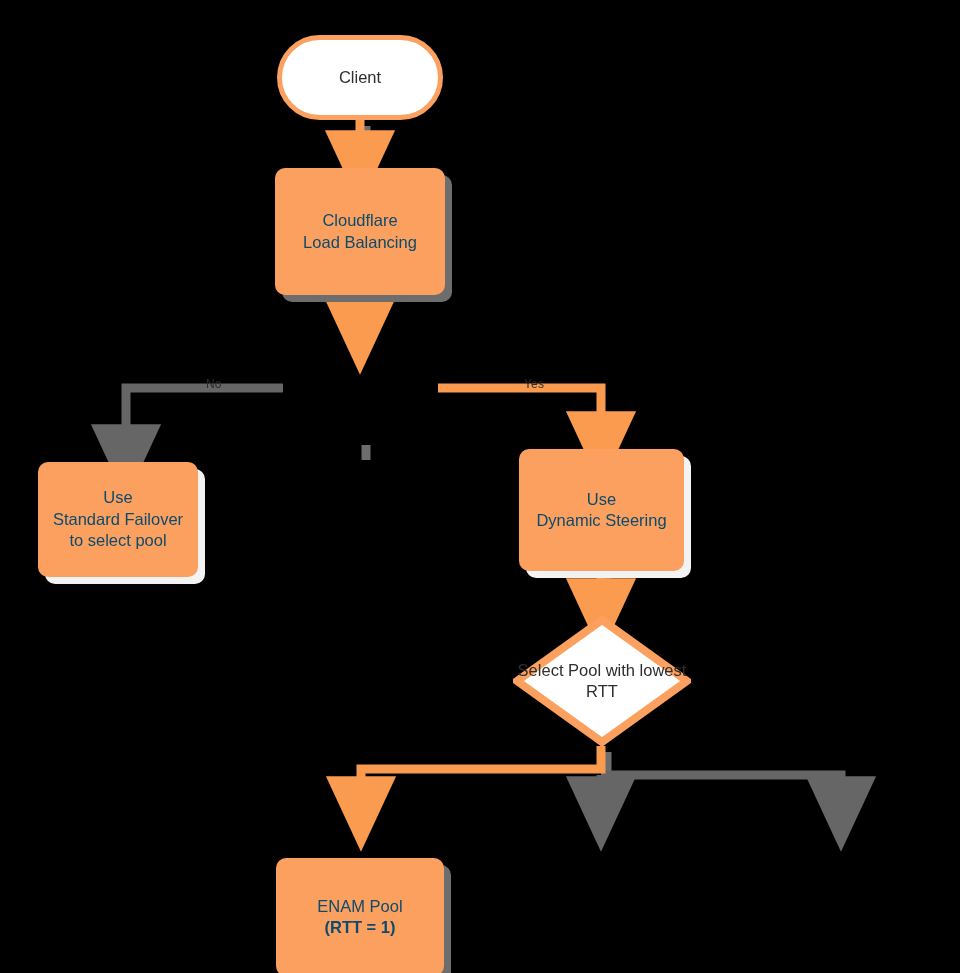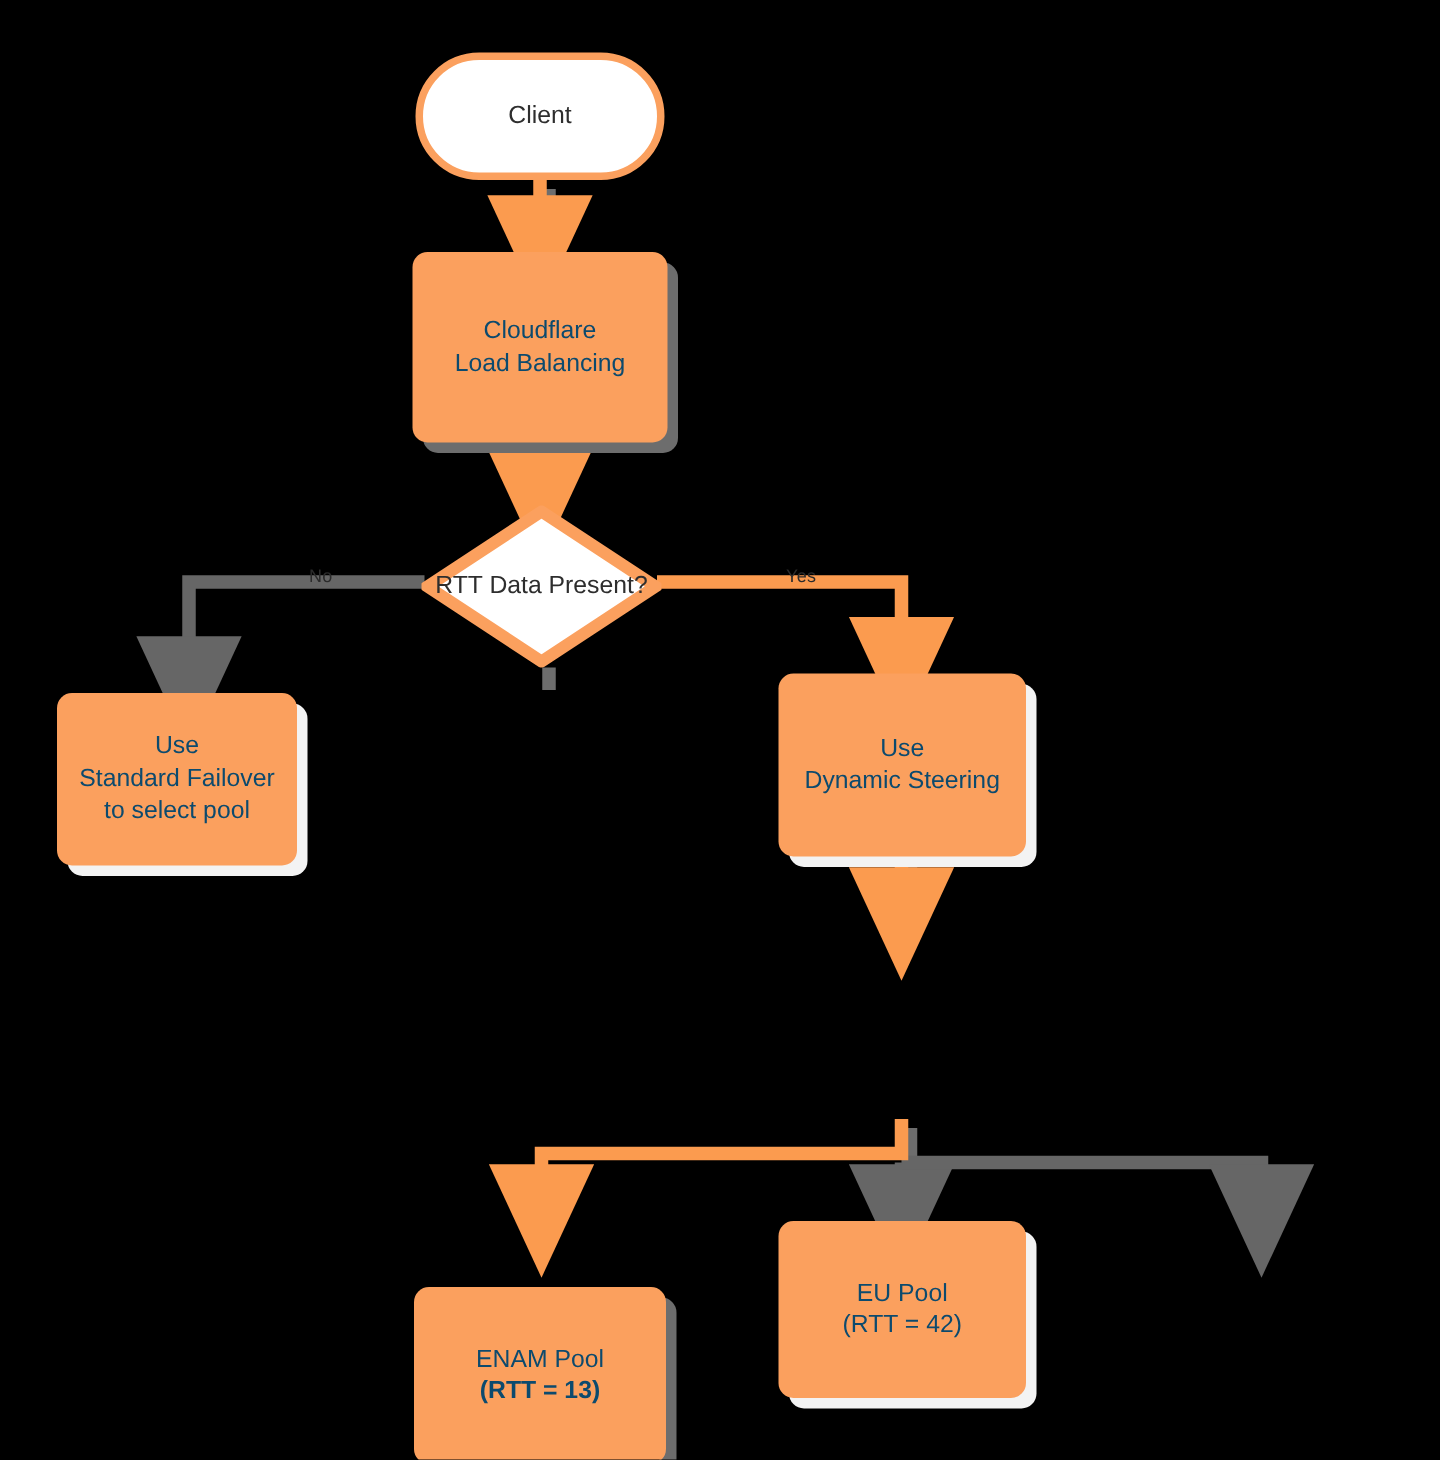--- a/index.html
+++ b/index.html
@@ -111,59 +111,53 @@
     <span class="lbl">Client</span>
   </div>
 
   <div class="node proc shadow-gray" style="left:275px;top:168px;width:170px;height:127px;">
     <div>
       <span class="lbl">Cloudflare</span>
       <span class="lbl">Load Balancing</span>
     </div>
   </div>
 
-  <div class="diamond-wrap" style="left:281px;top:337px;width:160px;height:108px;">
-    <svg class="diamond-shape" viewBox="0 0 160 108" preserveAspectRatio="none">
-      <polygon points="80,4 156,54 80,104 4,54" fill="#ffffff" stroke="#fba05e" stroke-width="8"></polygon>
-    </svg>
-    <div class="diamond-label">
-      <div>
-        <span class="lbl">RTT Data</span>
-        <span class="lbl">Present?</span>
-      </div>
-    </div>
-  </div>
 
   <span class="edge-label" style="left:203px;top:376px;">No</span>
   <span class="edge-label" style="left:521px;top:376px;">Yes</span>
 
   <div class="node proc shadow-white" style="left:38px;top:462px;width:160px;height:115px;">
     <div>
       <span class="lbl">Use</span>
       <span class="lbl">Standard Failover</span>
       <span class="lbl">to select pool</span>
     </div>
   </div>
 
   <div class="node proc shadow-white" style="left:519px;top:449px;width:165px;height:122px;">
     <div>
       <span class="lbl">Use</span>
       <span class="lbl">Dynamic Steering</span>
     </div>
   </div>
 
+  <div class="diamond-wrap" style="left:513px;top:616px;width:178px;height:130px;">
+    <svg class="diamond-shape" viewBox="0 0 178 130" preserveAspectRatio="none">
+      <polygon points="89,4 174,65 89,126 4,65" fill="#ffffff" stroke="#fba05e" stroke-width="8"></polygon>
+    </svg>
+    <div class="diamond-label">
+      <div>
+        <span class="lbl">Select Pool</span>
+        <span class="lbl">with lowest RTT</span>
+      </div>
+    </div>
+  </div>
 
   <div class="node proc shadow-gray" style="left:276px;top:858px;width:168px;height:118px;align-items:center;">
     <div>
       <span class="lbl">ENAM Pool</span>
-      <span class="lbl bold">(RTT = 13)</span>
+      <span class="lbl bold">(RTT = 1)</span>
     </div>
   </div>
 
-  <div class="node proc shadow-white" style="left:519px;top:814px;width:165px;height:118px;">
-    <div>
-      <span class="lbl">EU Pool</span>
-      <span class="lbl">(RTT = 42)</span>
-    </div>
-  </div>
 
 
 </div>
 
 </body></html>

